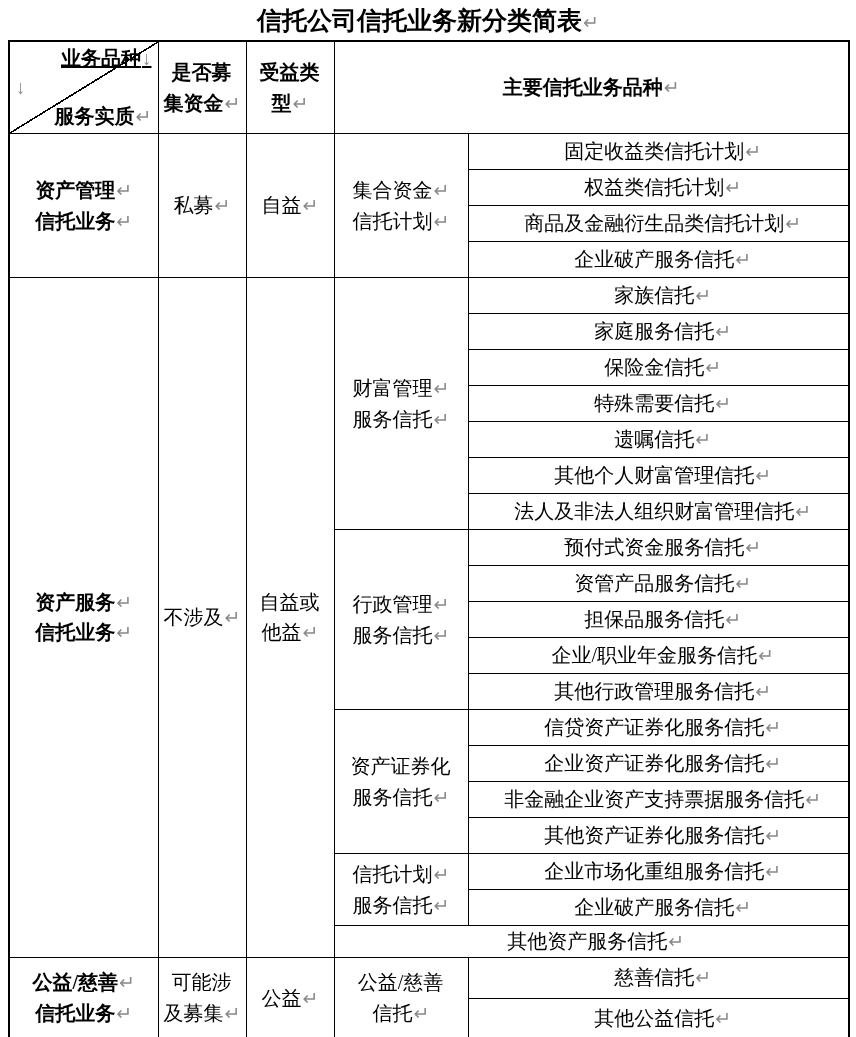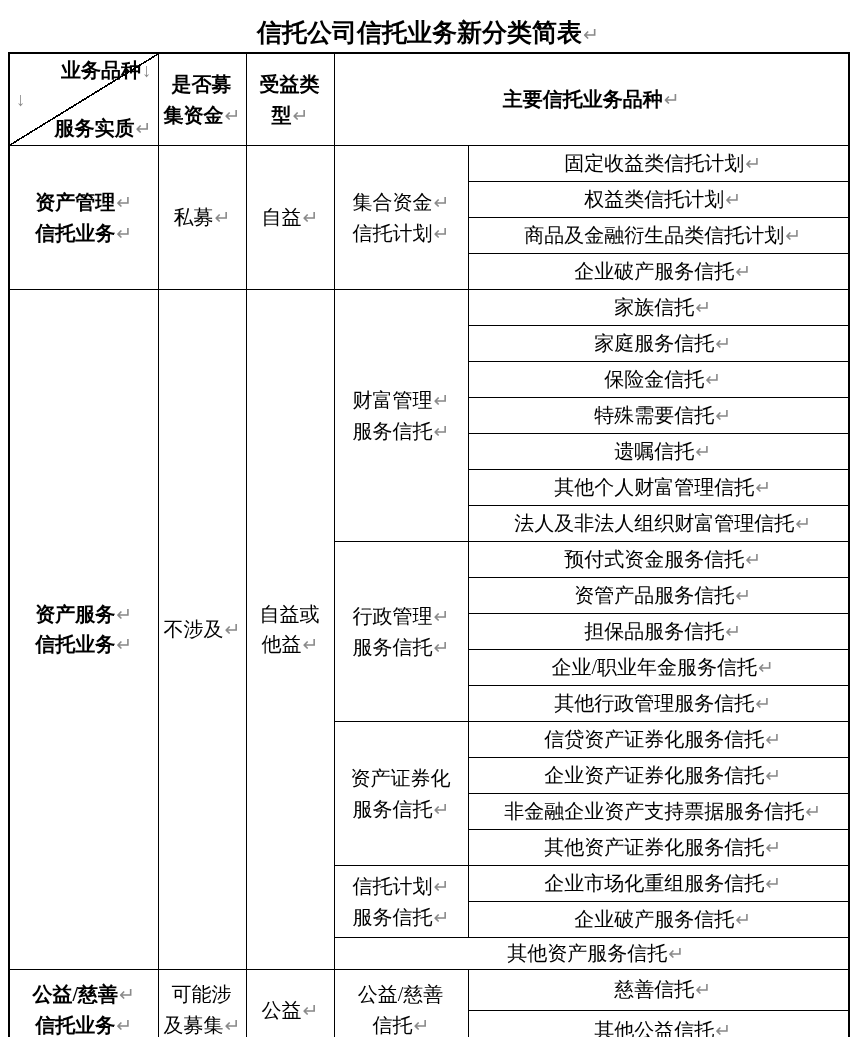--- a/index.html
+++ b/index.html
@@ -10,21 +10,21 @@
     color: #000;
     font-family: "Liberation Serif", serif;
   }
   .title {
     width: 856px;
     text-align: center;
     font-family: "Liberation Sans", sans-serif;
     font-weight: bold;
     font-size: 25px;
     line-height: 34px;
-    padding-top: 15px;
+    padding-top: 3px;
     border-radius: 12px;
   }
   .title .m { font-weight: normal; }
 
   table {
     border-collapse: collapse;
     table-layout: fixed;
     margin-left: 8px;
     width: 840px;
     border: 2px solid #000;
@@ -56,21 +56,21 @@
   .corner {
     vertical-align: top;
     padding: 2px 6px 2px 5px;
     background: linear-gradient(to bottom right,
       transparent calc(50% - 0.8px),
       #000 calc(50% - 0.8px),
       #000 calc(50% + 0.8px),
       transparent calc(50% + 0.8px));
   }
   .corner .line { line-height: 29px; }
-  .corner .line:nth-child(1) { text-align: right; }
+  .corner .line:nth-child(1) { text-align: right; text-decoration: underline; }
   .corner .line:nth-child(2) { text-align: left; }
   .corner .line:nth-child(3) { text-align: right; }
 </style>
 </head>
 <body>
 
 <div class="title"><span>信托公司信托业务新分类简表</span><span class="m">↵</span></div>
 
 <table>
   <colgroup>

